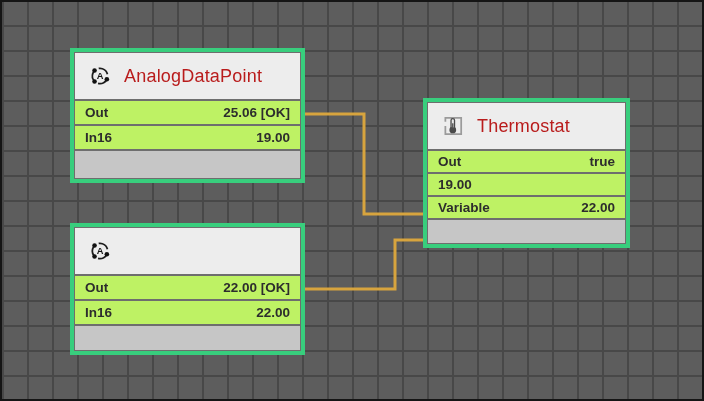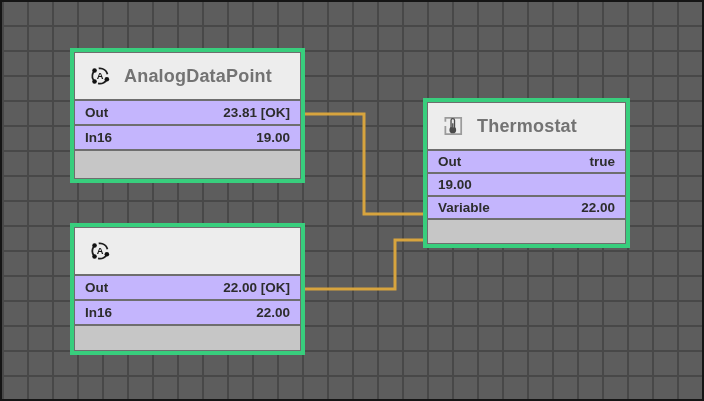--- a/index.html
+++ b/index.html
@@ -43,30 +43,29 @@
     background: #ededed;
     height: 46px;
     flex: 0 0 46px;
     display: flex;
     align-items: center;
     gap: 12px;
     padding: 0 4px 0 13px;
     overflow: hidden;
   }
   .node-title {
-    color: #737373;
+    color: #b91c1c;
     font-size: 18px;
     letter-spacing: 0.2px;
     white-space: nowrap;
-    font-weight: bold;
   }
   .node-icon { width: 24px; height: 24px; flex: 0 0 24px; display: block; }
 
   .node-row {
-    background: #c4b5fd;
+    background: #bef264;
     flex: 0 0 23px;
     height: 23px;
     display: flex;
     align-items: center;
     justify-content: space-between;
     padding: 0 10px;
     font-size: 13.5px;
     font-weight: bold;
     color: #2d2d2d;
     white-space: nowrap;
@@ -94,21 +93,21 @@
         <circle cx="11" cy="11" r="7" fill="none" stroke="#1d1d1d" stroke-width="1.6" stroke-dasharray="10.5 4.2" transform="rotate(18 11 11)"></circle>
         <circle cx="6.0" cy="6.0" r="2.1" fill="#111"></circle>
         <circle cx="6.0" cy="16.0" r="2.1" fill="#111"></circle>
         <circle cx="17.3" cy="14.0" r="2.1" fill="#111"></circle>
         <text x="11" y="14.2" text-anchor="middle" font-size="8.5" font-weight="bold" fill="#111" font-family="Liberation Sans, sans-serif">A</text>
       </svg>
       <span class="node-title">AnalogDataPoint</span>
     </div>
     <div class="node-row">
       <span class="row-label">Out</span>
-      <span class="row-value">23.81 [OK]</span>
+      <span class="row-value">25.06 [OK]</span>
     </div>
     <div class="node-row">
       <span class="row-label">In16</span>
       <span class="row-value">19.00</span>
     </div>
     <div class="node-footer"></div>
   </div>
 
   <div class="node node-analog-2">
     <div class="node-header">

